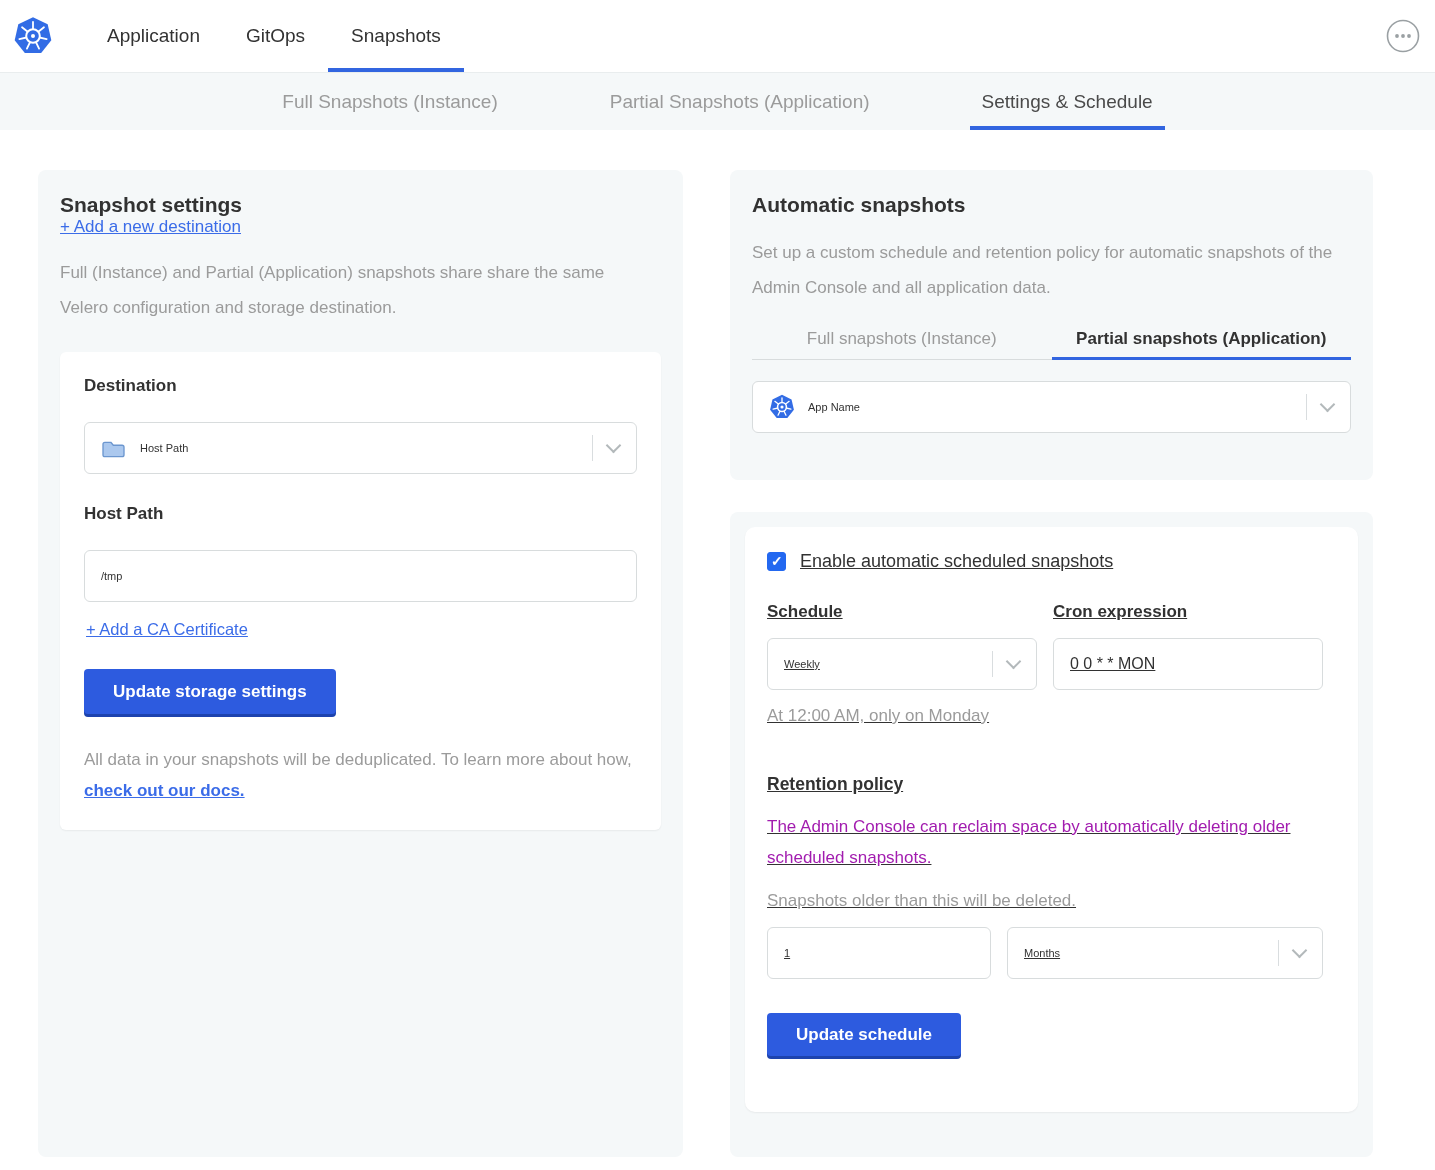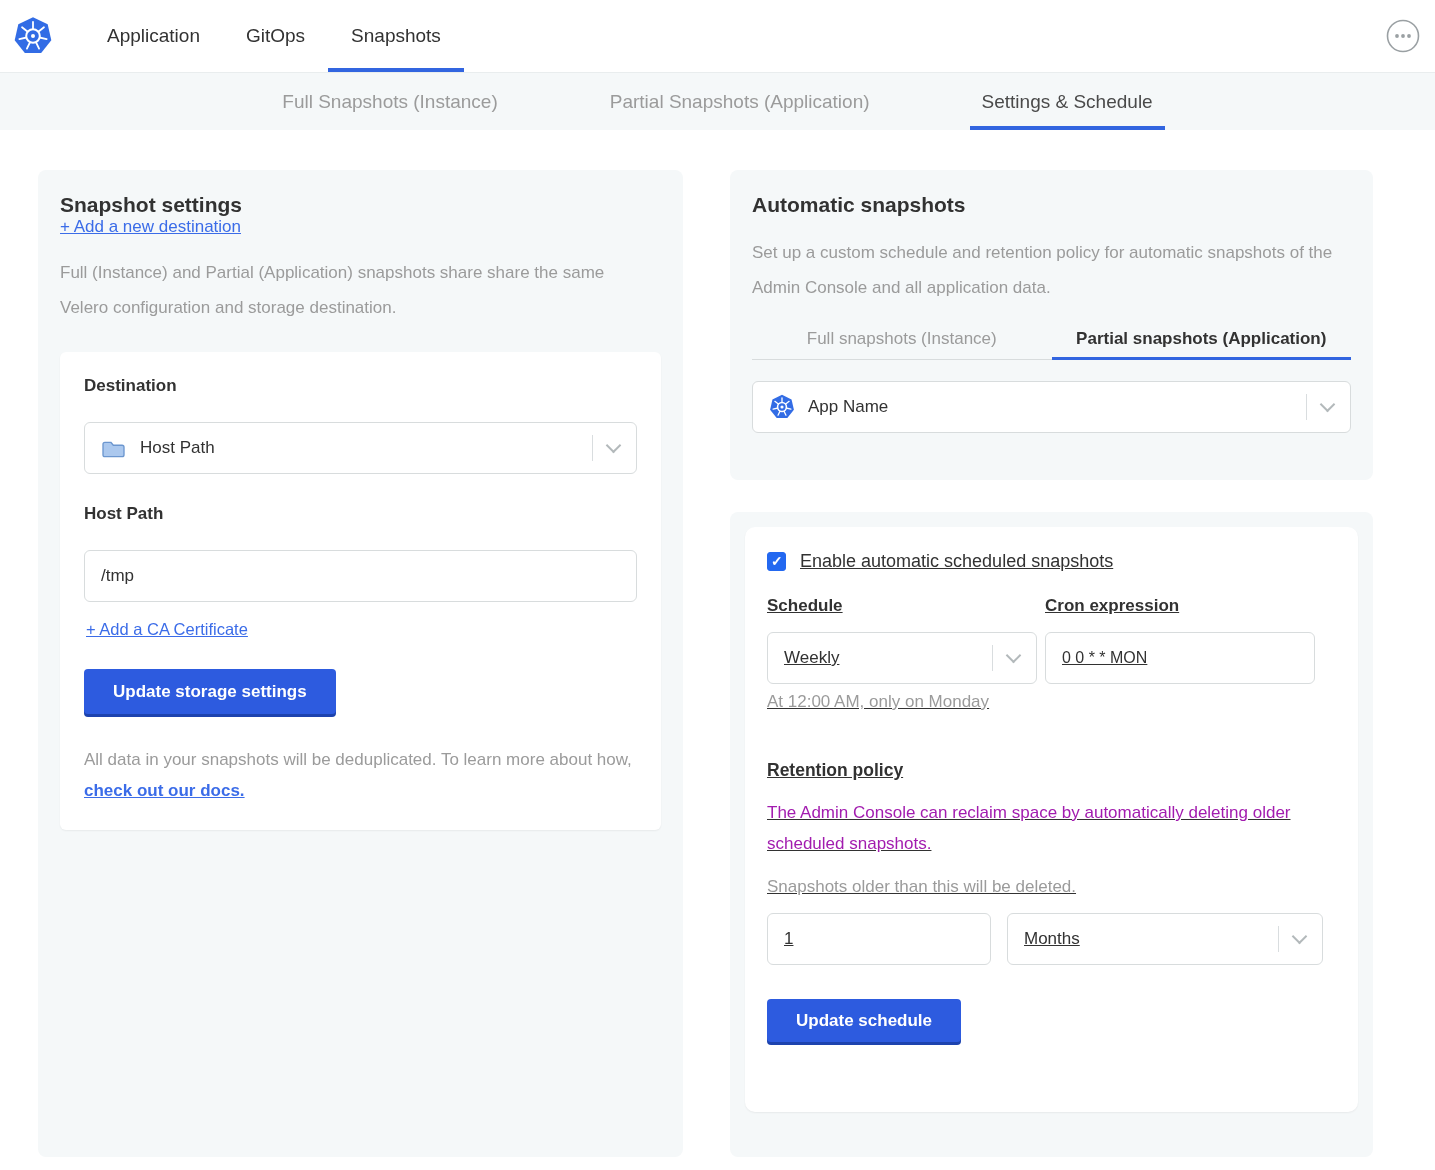--- a/index.html
+++ b/index.html
@@ -39,21 +39,21 @@
   .link { color:#3b6ce8; text-decoration:underline; cursor:pointer; }
   .panel-head { display:flex; justify-content:space-between; align-items:baseline;flex-direction:column; }
   .add-dest { font-size:17px; }
 
   
   .white-card { background:#fff; border-radius:6px; box-shadow:0 1px 2px rgba(0,0,0,0.06); }
   .settings-card { margin-top:27px; padding:24px; }
   .field-label { font-size:17px; font-weight:bold; color:#323232; }
 
   .select-box, .text-input { height:52px; border:1px solid #d8dcdd; border-radius:6px;
-    background:#fff; display:flex; align-items:center; font-size:17px; color:#323232; }
+    background:#fff; display:flex; align-items:center; font-size:11px; color:#323232; }
   .select-box { cursor:pointer; padding-left:16px; }
   .select-right { margin-left:auto; display:flex; align-items:center; gap:15px; padding-right:17px; height:100%; }
   .vdivider { width:1px; height:26px; background:#d9dddf; }
   .chevron { width:11px; height:11px; border-right:2px solid #b3b9bb; border-bottom:2px solid #b3b9bb;
     transform:rotate(45deg); margin-top:-6px; }
   .text-input { width:100%; padding:0 16px; outline:none; font-family:"Liberation Sans", sans-serif; }
 
   .dest-select { margin-top:26px; }
   .folder-ic { margin-right:14px; display:flex; }
   .hp-label { margin-top:30px; }
@@ -80,25 +80,25 @@
   
   .sched-card { height:585px; border-radius:10px; padding:24px 22px;text-decoration:underline; }
   .check-row { display:flex; align-items:center; gap:14px; cursor:pointer; }
   .checkbox { width:19px; height:19px; border-radius:3px; border:1px solid #b3b9bb; background:#fff;
     position:relative; flex:0 0 auto; }
   .checkbox.checked { background:#2368f0; border-color:#2368f0; }
   .checkbox.checked::after { content:"\2713"; position:absolute; left:3px; top:0px; color:#fff;
     font-size:14px; font-weight:bold; }
   .check-label { font-size:18px; color:#323232; }
 
-  .sched-grid { margin-top:24px; display:flex; gap:8px; }
+  .sched-grid { margin-top:30px; display:flex; gap:16px; }
   .col-sched { width:270px; } .col-cron { width:270px; }
   .sched-grid .field-label { display:block; margin-bottom:16px; }
   .cron-input { font-size:16px; }
-  .cron-human { margin-top:8px; font-size:17px; color:#9b9b9b; }
+  .cron-human { margin-top:16px; font-size:17px; color:#9b9b9b; }
 
   .retention-title { margin-top:48px; font-size:17.5px; font-weight:bold; }
   .retention-desc { margin-top:16px; font-size:17px; line-height:31px; color:#a21caf; }
   .retention-hint { margin-top:18px; font-size:17px; color:#9b9b9b; }
   .retention-row { margin-top:16px; display:flex; gap:16px; }
   .ret-num { width:224px; } .ret-unit { width:316px; }
   .update-sched { margin-top:34px; height:43px; }
 </style>
 </head>
 <body>

